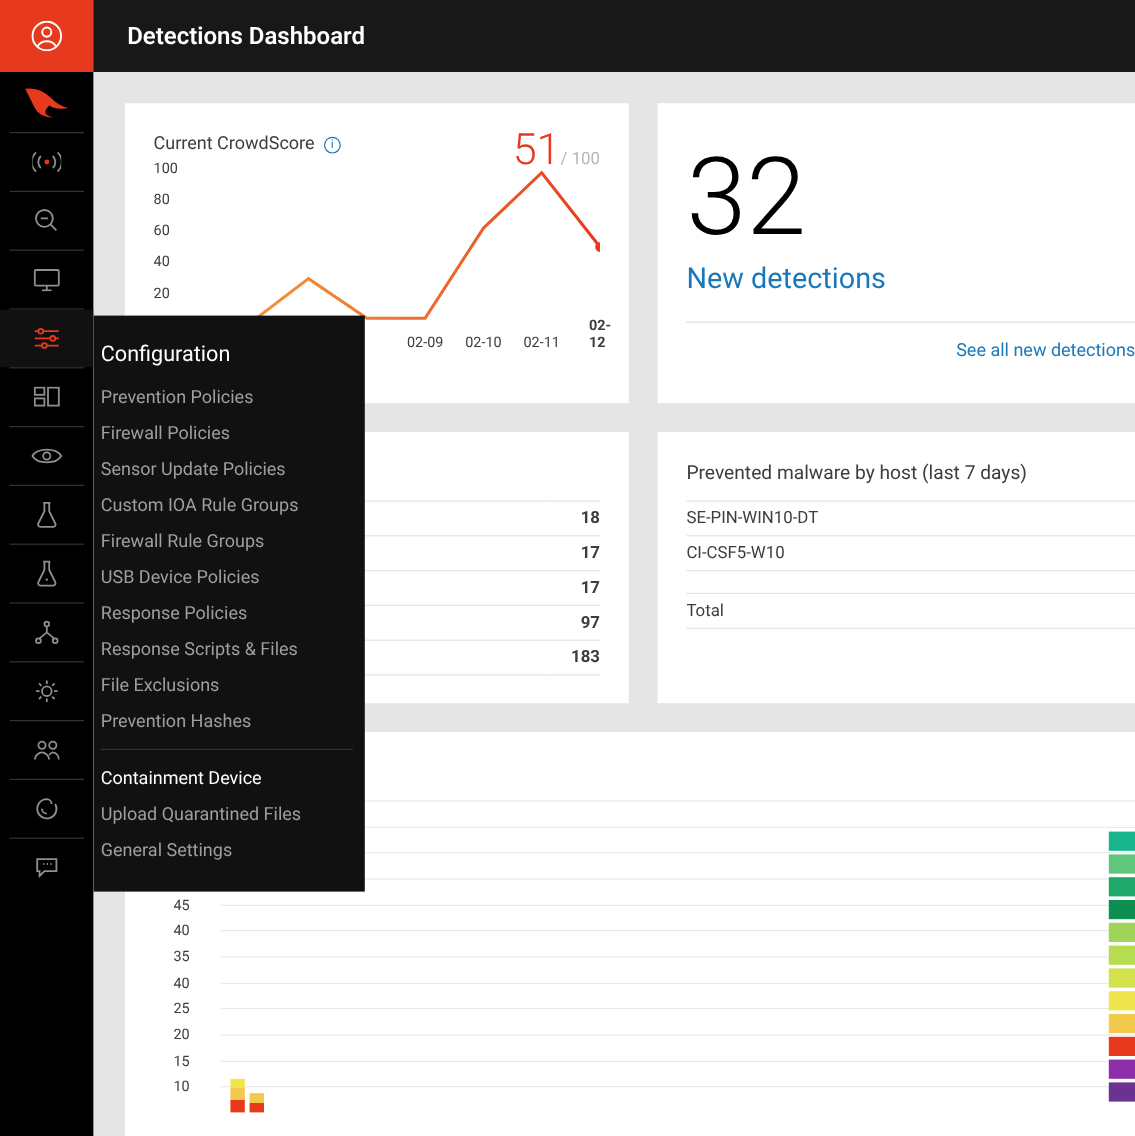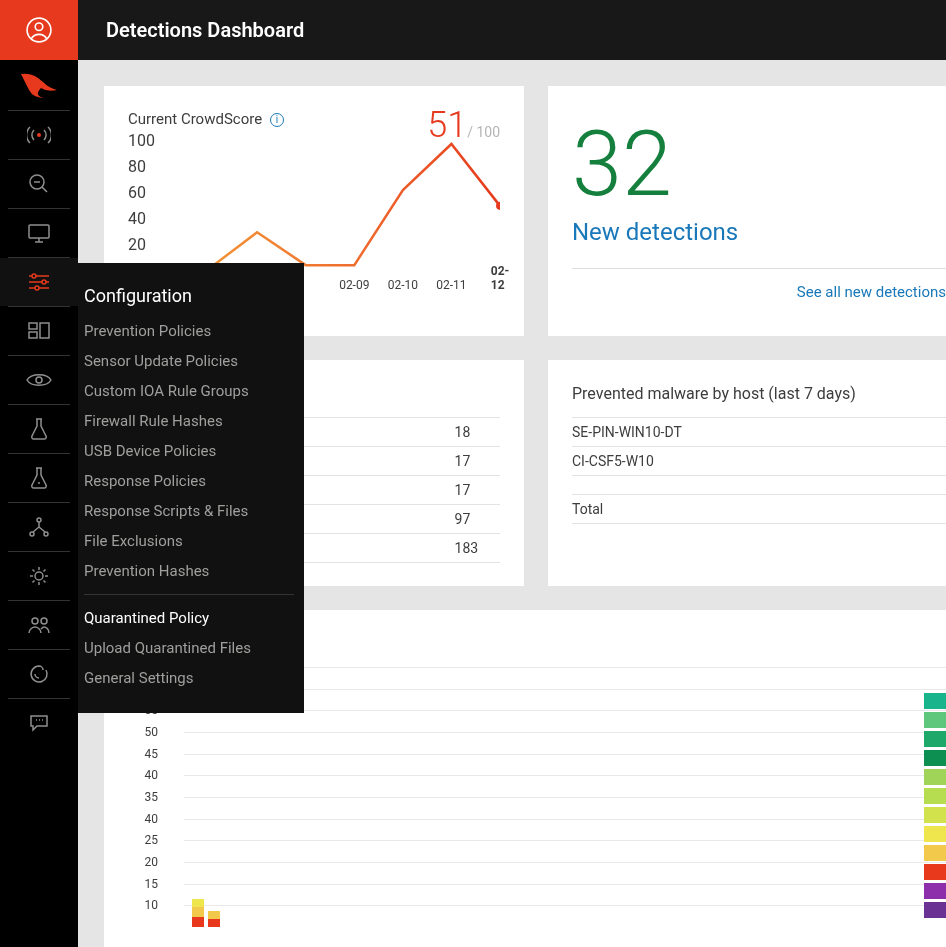--- a/index.html
+++ b/index.html
@@ -27,35 +27,35 @@
   .card3 { width:420px; height:226px; }
   .card4 { width:422px; height:226px; }
   .card5 { width:866px; height:340px; }
 
   
   .cs-title { color:#3d3d3d; font-size:15px; }
   .cs-title .info { display:inline-flex; width:14px; height:14px; border:1px solid #1978b9; border-radius:50%; color:#1978b9; font-size:10px; align-items:center; justify-content:center; margin-left:4px; vertical-align:1px;}
   .cs-score { position:absolute; top:18px; right:24px; color:#e6391d; font-size:36px; font-weight:300; }
   .cs-score .d { color:#b5b5b5; font-size:14px; font-weight:400; }
   .chart1 { position:absolute; left:24px; top:54px; right:24px; bottom:24px; }
-  .y-label { position:absolute; left:0; font-size:16px; color:#3d3d3d; transform:translateY(-50%); }
+  .y-label { position:absolute; left:0; font-size:12px; color:#3d3d3d; transform:translateY(-50%); }
   .x-label { position:absolute; bottom:0; font-size:12px; color:#3d3d3d; transform:translateX(-50%); }
   .chart1 svg { position:absolute; inset:0; }
   .chart1 .plot-area { position:absolute; left:32px; top:0; right:0; bottom:20px; }
 
   
-  .c2-big { font-size:90px; font-weight:300; color:#15803d; line-height:1; margin-top:10px;}
+  .c2-big { font-size:90px; font-weight:300; color:#000000; line-height:1; margin-top:10px;}
   .c2-sub { font-size:24px; color:#1978b9; margin-top:8px; }
   .c2-link { font-size:15px; color:#1978b9; margin-top:22px; border-top:1px solid #ddd; padding-top:14px;text-align:right; }
 
   
   .tbl-title { color:#3d3d3d; font-size:16px; margin-bottom:14px; }
   table { width:100%; border-collapse:collapse; font-size:14px; color:#3d3d3d; }
   td { padding:6px 0; border-top:1px solid #e3e3e3; }
-  td.r { text-align:left; }
+  td.r { text-align:right;font-weight:bold; }
   tr:last-child td { border-bottom:1px solid #e3e3e3; }
 
   
   .c5-chart { position:relative; height:260px; margin-top:12px; }
   .c5-y { position:absolute; right:788px; font-size:12px; color:#3d3d3d; transform:translateY(-50%); }
   .c5-area { position:absolute; left:56px; right:0; top:0; bottom:0; }
   .c5-grid { position:absolute; left:0; right:0; border-top:1px solid #e9e9e9; }
   .legend-chip { position:absolute; width:22px; height:16px; right:0; }
   .bars { position:absolute; left:64px; bottom:0; width:30px; height:40px; display:flex; align-items:flex-end; gap:4px;}
   .bars div{ width:12px;}
@@ -181,30 +181,31 @@
         </svg>
       </div>
   </div>
 
   <div class="main">
     <div class="topbar">Detections Dashboard</div>
 
     <div class="flyout">
       <div class="heading">Configuration</div>
       <div class="item">Prevention Policies</div>
+      <div class="item">Firewall Policies</div>
       <div class="item">Sensor Update Policies</div>
       <div class="item">Custom IOA Rule Groups</div>
-      <div class="item">Firewall Rule Hashes</div>
+      <div class="item">Firewall Rule Groups</div>
       <div class="item">USB Device Policies</div>
       <div class="item">Response Policies</div>
       <div class="item">Response Scripts &amp; Files</div>
       <div class="item">File Exclusions</div>
       <div class="item">Prevention Hashes</div>
       <div class="divider"></div>
-      <div class="item hov">Quarantined Policy</div>
+      <div class="item hov">Containment Device</div>
       <div class="item">Upload Quarantined Files</div>
       <div class="item">General Settings</div>
     </div>
 
     <div class="content">
 
       <div class="card card1">
         <div class="cs-title">
           <span>Current CrowdScore</span>
           <span class="info">i</span>

